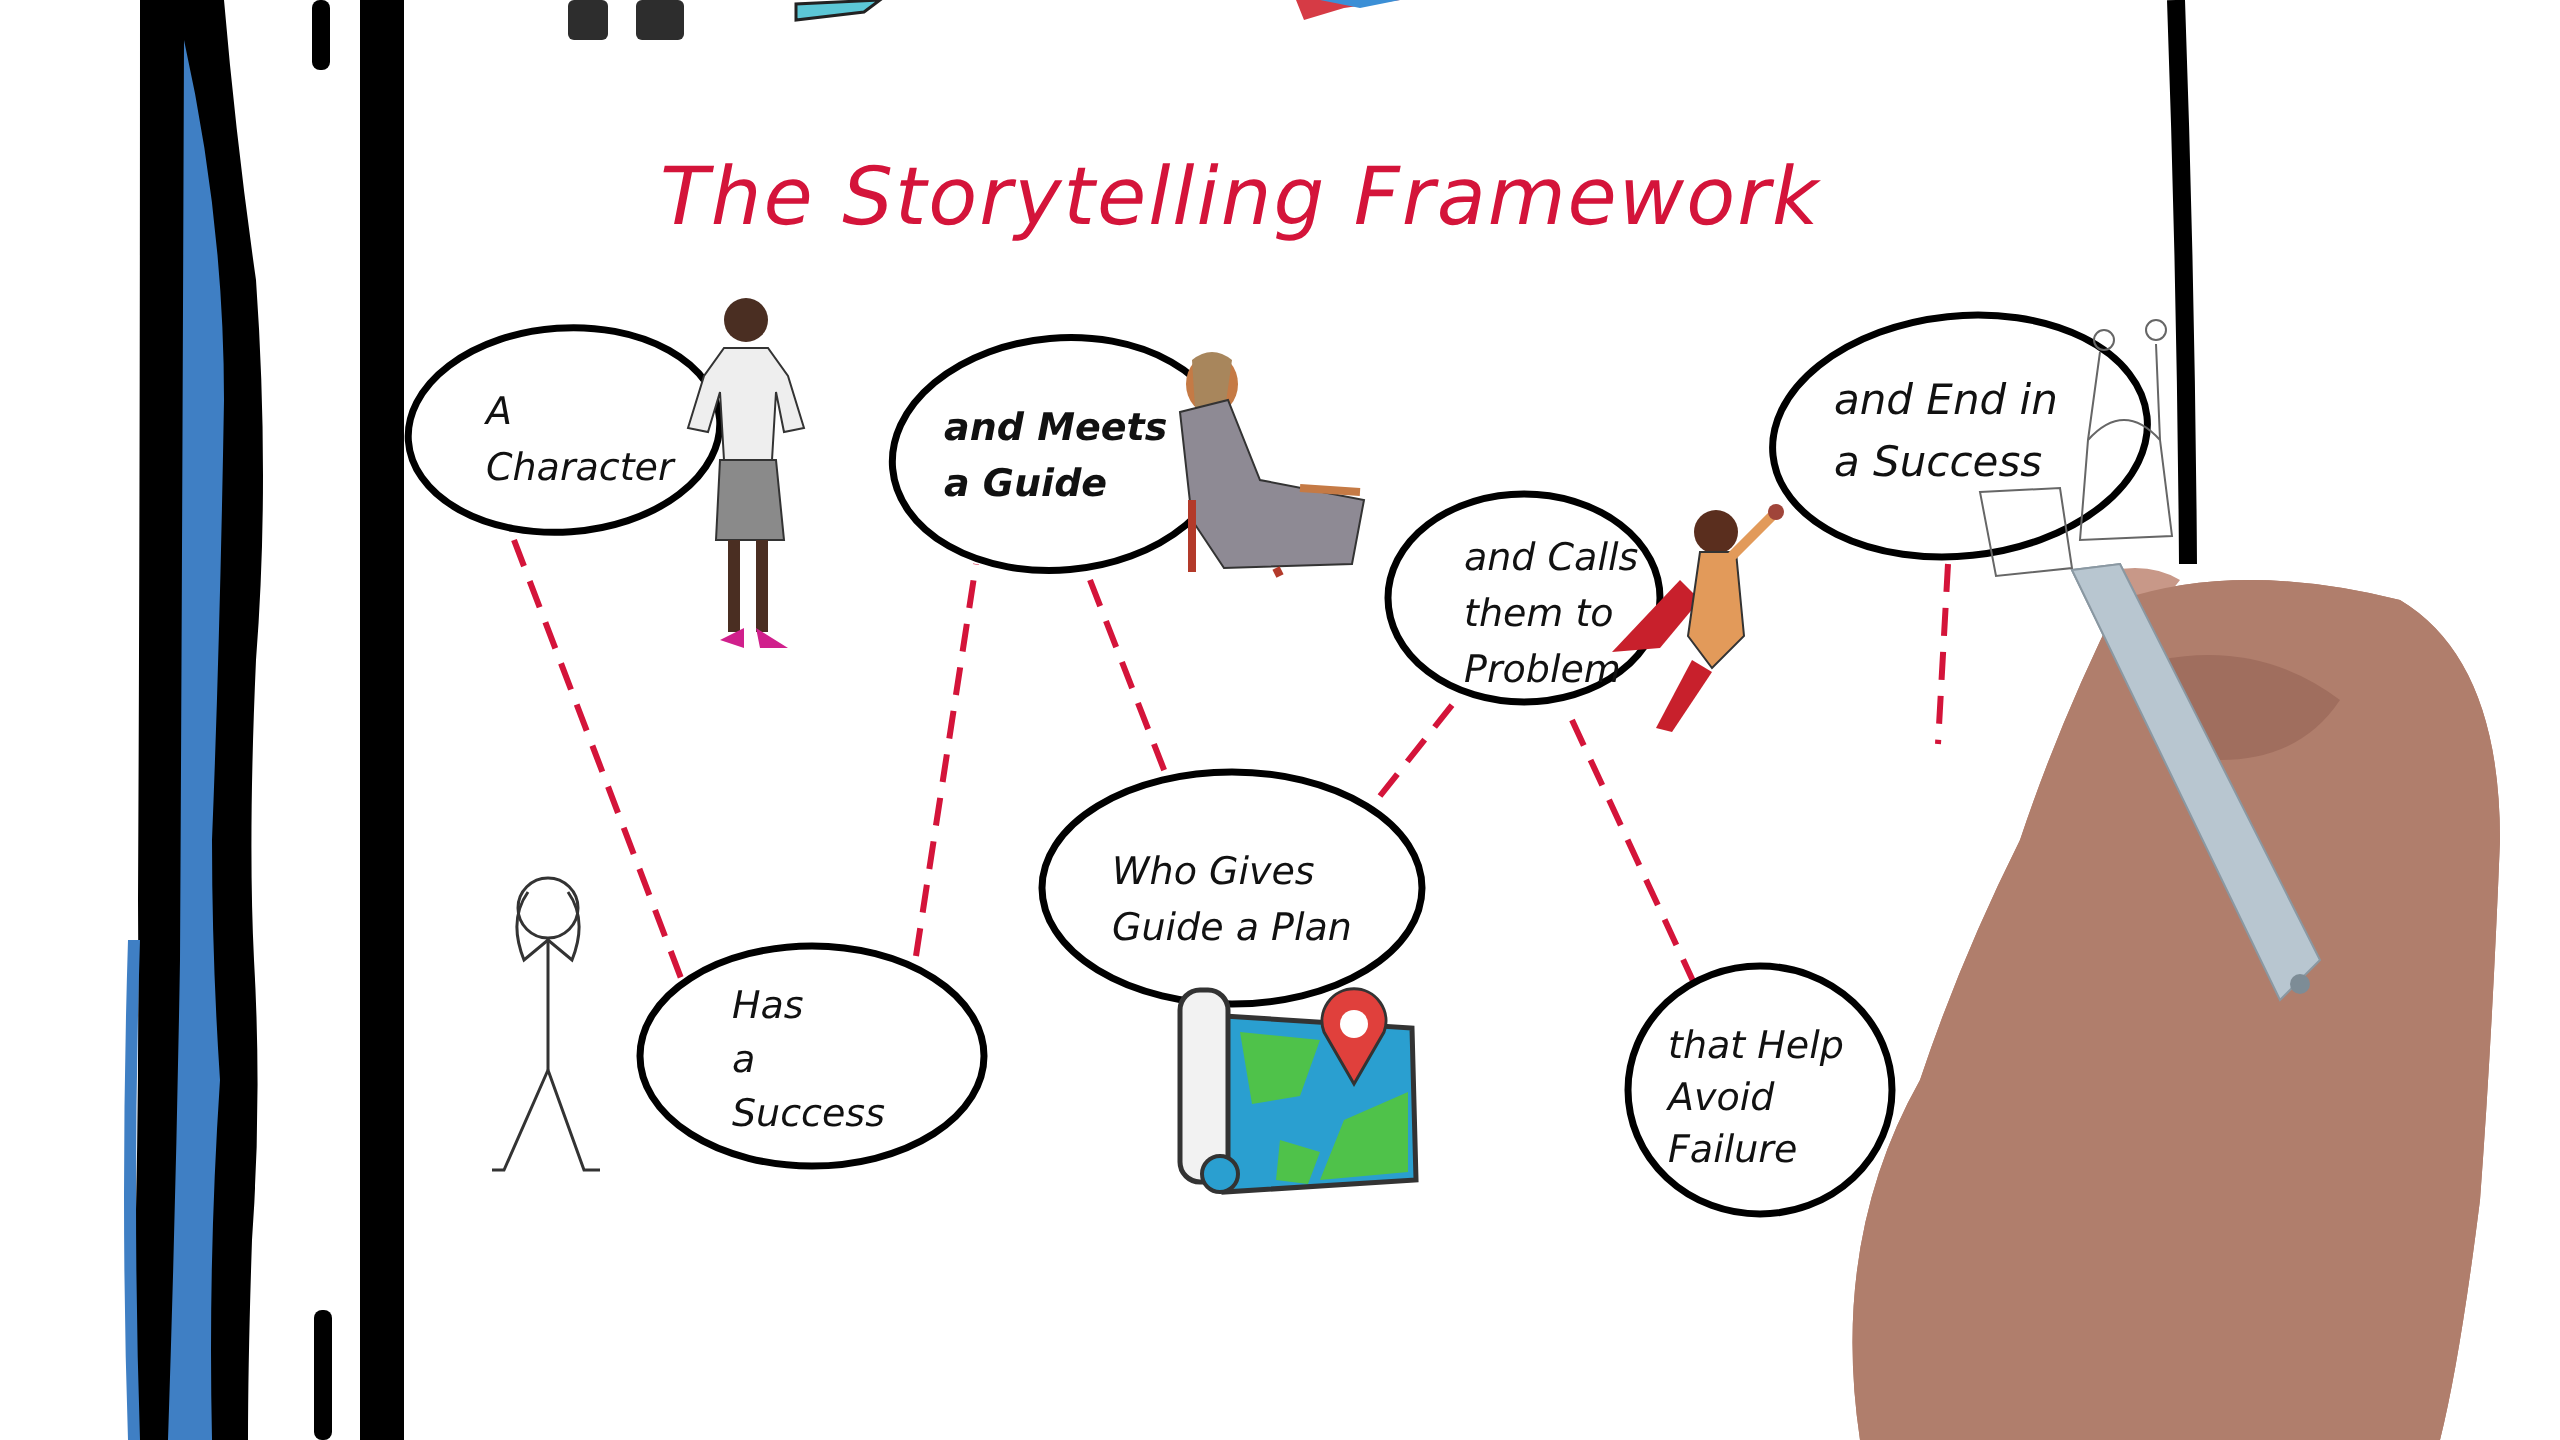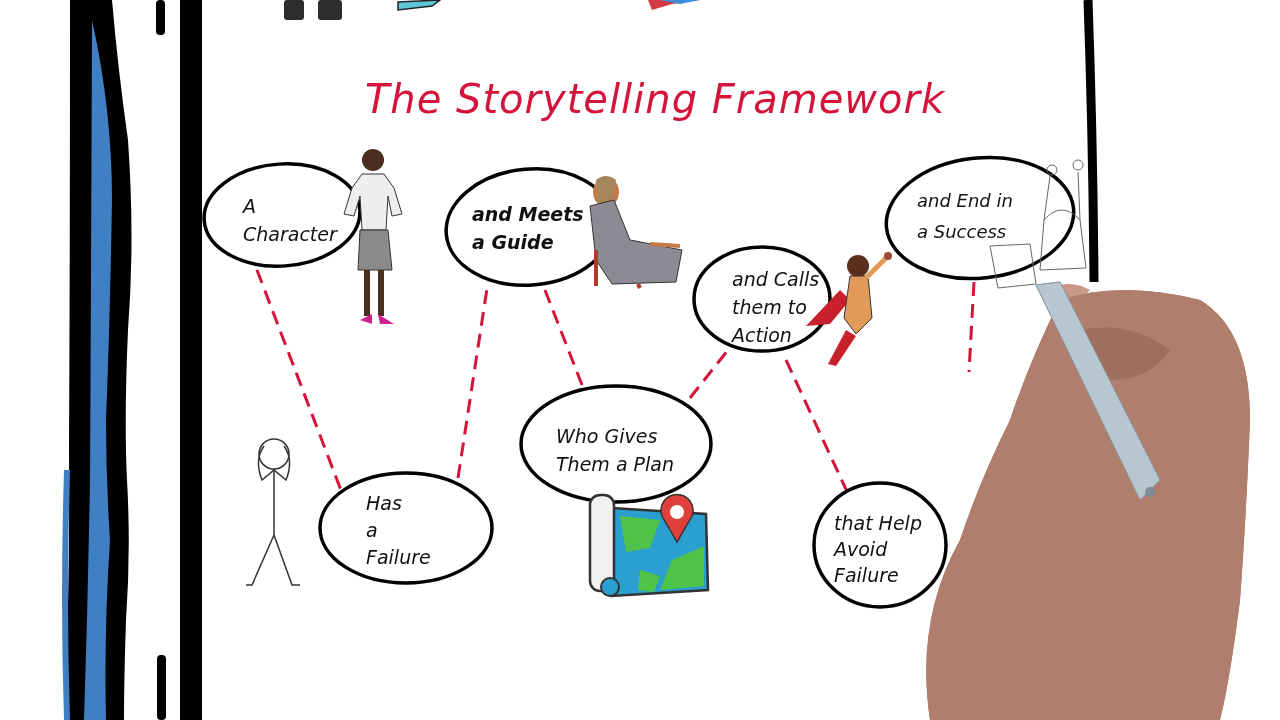--- a/index.html
+++ b/index.html
@@ -3,21 +3,21 @@
 <meta charset="utf-8">
 <style>
   html, body { margin: 0; padding: 0; }
   body {
     width: 1280px; height: 720px; overflow: hidden; position: relative;
     background: #ffffff;
     font-family: "DejaVu Sans", sans-serif;
   }
   svg.stage { position: absolute; left: 0; top: 0; }
   .title {
-    position: absolute; left: 330px; top: 76px; width: 650px; text-align: center;
+    position: absolute; left: 330px; top: 76px; width: 650px; 
     font-family: "DejaVu Sans", sans-serif; font-style: italic;
     font-size: 40px; color: #d4143a; letter-spacing: 1px; font-weight: normal;
   }
   .bubble-text {
     position: absolute; font-family: "DejaVu Sans", sans-serif; font-style: italic;
     font-size: 19px; line-height: 28px; color: #111; white-space: pre-line;
   }
 </style>
 </head>
 <body>
@@ -122,32 +122,32 @@
     <circle cx="1150" cy="492" r="5" fill="#7d8c96"></circle>
   </g>
 </svg>
 
 <div class="title">The Storytelling Framework</div>
 
 <div class="bubble-text" style="left:243px; top:192px;">A
 Character</div>
 <div class="bubble-text" style="left:366px; top:490px; line-height:27px;">Has
 a
-Failure</div>
+Success</div>
 <div class="bubble-text" style="left:472px; top:200px;font-weight:bold;">and Meets
 a Guide</div>
 <div class="bubble-text" style="left:556px; top:422px;">Who Gives
-Them a Plan</div>
+Guide a Plan</div>
 <div class="bubble-text" style="left:732px; top:265px;">and Calls
 them to
-Action</div>
+Problem</div>
 <div class="bubble-text" style="left:834px; top:510px; line-height:26px;">that Help
 Avoid
 Failure</div>
-<div class="bubble-text" style="left:917px; top:185px; font-size:18px; line-height:31px;">and End in
+<div class="bubble-text" style="left:917px; top:185px; font-size:21px; line-height:31px;">and End in
 a Success</div>
 
 <svg class="stage" width="1280" height="720" viewBox="0 0 1280 720" style="pointer-events:none">
   <path d="M1060,300 Q1120,280 1200,300 Q1250,330 1250,420 Q1246,520 1240,600 Q1230,680 1220,720 L930,720 Q915,620 960,540 Q980,480 1010,420 Q1030,360 1060,300 Z" fill="#b07e6c"></path>
   <path d="M1080,330 Q1130,320 1170,350 Q1150,380 1110,380 Z" fill="#a06e5e"></path>
   <path d="M1036,285 L1060,282 L1160,480 L1140,500 Z" fill="#b8c6d0" stroke="#8a98a2" stroke-width="1"></path>
   <circle cx="1150" cy="492" r="5" fill="#7d8c96"></circle>
 </svg>
 
 </body></html>

